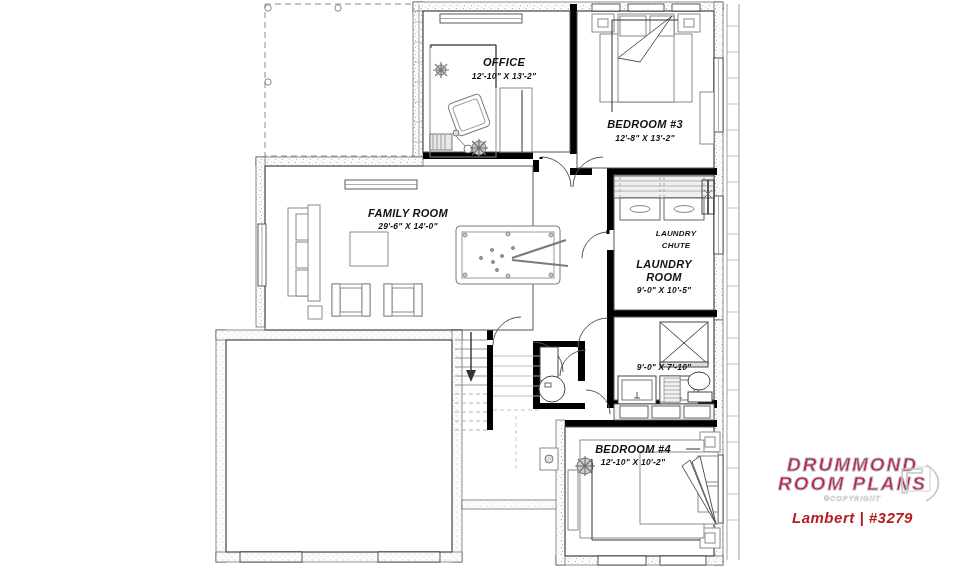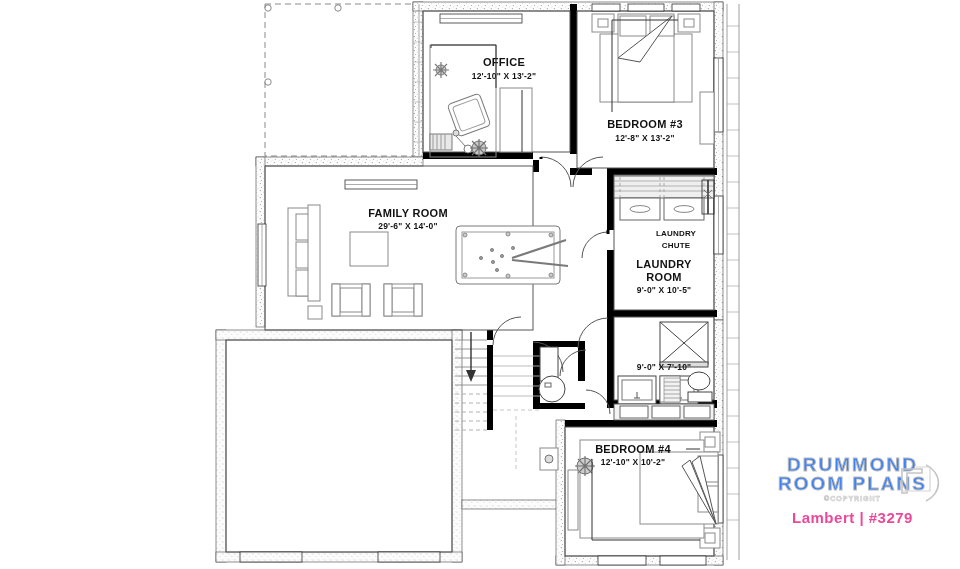--- a/index.html
+++ b/index.html
@@ -1,33 +1,33 @@
 <!DOCTYPE html>
 <html><head>
 <meta charset="utf-8">
 <style>
   html,body{margin:0;padding:0;background:#ffffff;}
   body{width:960px;height:569px;overflow:hidden;font-family:"Liberation Sans",sans-serif;}
-  #stage{position:relative;width:960px;height:569px;background:#fff;}
+  #stage{position:relative;width:960px;height:569px;background:#fff;font-style:italic;}
   svg#plan{position:absolute;left:0;top:0;width:960px;height:569px;}
 
   .rlabel{font-family:"Liberation Sans",sans-serif;font-weight:bold;font-size:11px;fill:#111;text-anchor:middle;letter-spacing:.3px;}
   .rdim{font-family:"Liberation Sans",sans-serif;font-weight:bold;font-size:8.5px;fill:#111;text-anchor:middle;letter-spacing:.2px;}
   .rsmall{font-family:"Liberation Sans",sans-serif;font-weight:bold;font-size:8px;fill:#111;text-anchor:middle;letter-spacing:.2px;}
 
   
   #logo{position:absolute;left:745px;top:455px;width:215px;height:90px;}
   .logo-line{font-family:"Liberation Sans",sans-serif;font-weight:bold;letter-spacing:2px;
-    color:#3b82f6;-webkit-text-stroke:0.9px #b9b9b9;text-align:center;line-height:1.02;}
+    color:#be185d;-webkit-text-stroke:0.9px #b9b9b9;text-align:center;line-height:1.02;}
   .logo-l1{font-size:19px;}
   .logo-l2{font-size:19px;}
   .logo-cr{font-family:"Liberation Sans",sans-serif;font-weight:bold;font-size:7px;letter-spacing:1px;
     color:#ffffff;-webkit-text-stroke:0.6px #c8c8c8;text-align:center;margin-top:1px;}
   .logo-title{font-family:"Liberation Sans",sans-serif;font-weight:bold;font-size:15px;letter-spacing:.5px;
-    color:#ec4899;text-align:center;margin-top:7px;}
+    color:#b91c1c;text-align:center;margin-top:7px;}
   #logo-mark{position:absolute;right:6px;top:4px;width:58px;height:48px;}
 </style>
 </head>
 <body>
 
 <div id="stage">
 
   <svg id="plan" viewBox="0 0 960 569">
     <defs>
       <pattern id="concrete" width="7" height="7" patternUnits="userSpaceOnUse">

